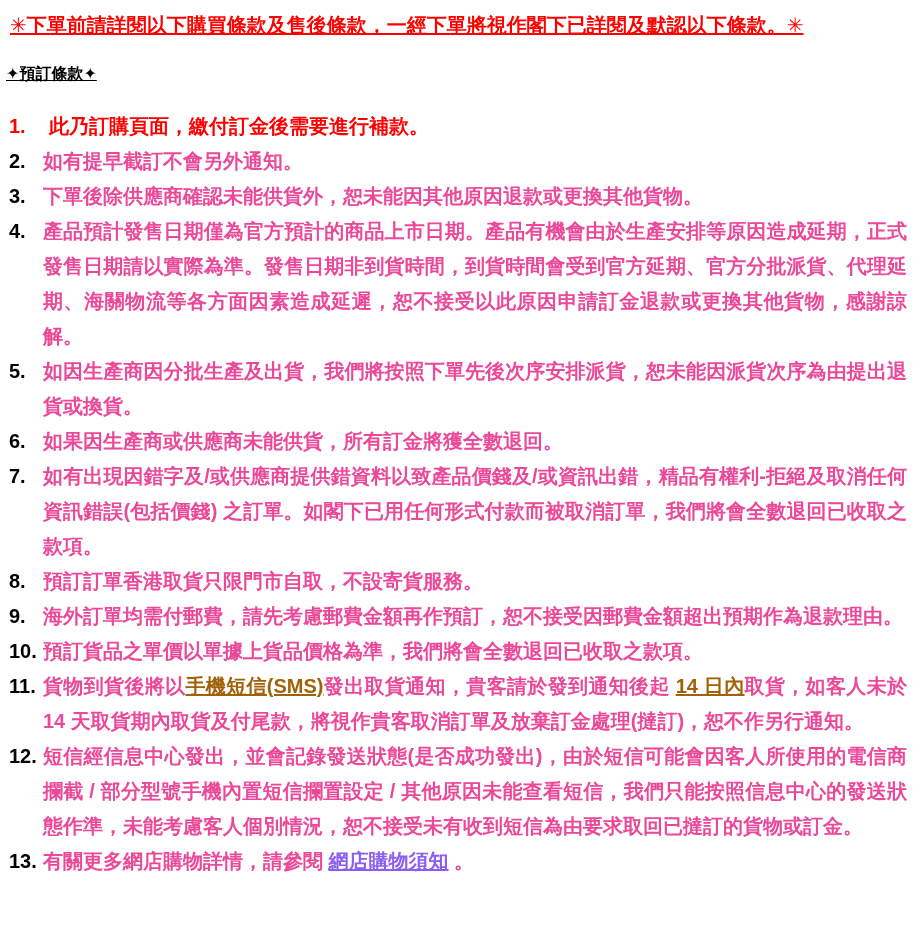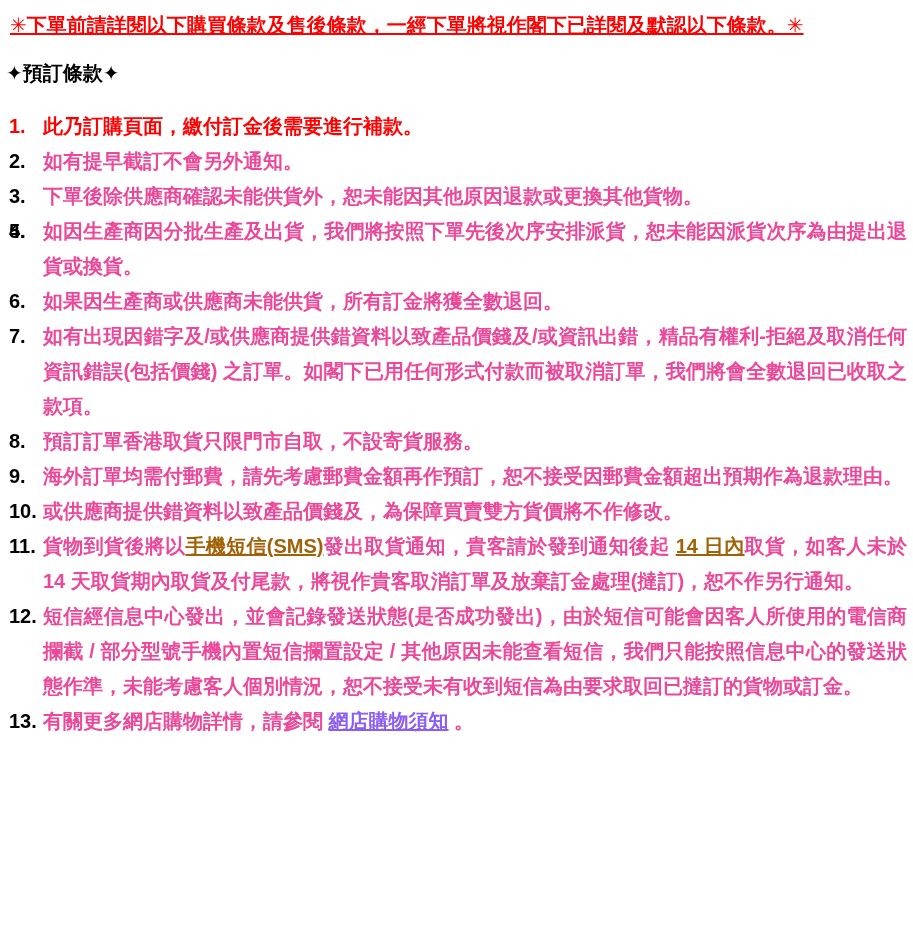--- a/index.html
+++ b/index.html
@@ -20,44 +20,45 @@
   .title {
     font-size: 20px;
     line-height: 27px;
     color: #ff0000;
     text-decoration: underline;
     white-space: nowrap;
     margin: 0 0 21px 4px;
   }
   .section-header {
     display: inline-block;
-    font-size: 20px;
+    font-size: 16px;
     line-height: 27px;
     color: #000000;
+    text-decoration: underline;
     margin: 0 10px 22px 0;
   }
   .terms-list {
     margin: 0;
     padding: 0;
   }
   .term {
     position: relative;
     padding-left: 37px;
     font-size: 20px;
     line-height: 35px;
     text-align: justify;
   }
   .term .num {
     position: absolute;
     left: 3px;
     top: 0;
     text-align: left;
   }
   .seg-normal { color: #ec4899; }
-  .seg-red { color: #ff0000; }
+  .seg-red { color: #ff0000; margin-left: 6px; }
   .num.red { color: #ff0000; }
   .seg-red-underline {
     color: #a16207;
     text-decoration: underline;
   }
   .seg-link {
     color: #8b5cf6;
     text-decoration: underline;
     cursor: pointer;
   }
@@ -67,24 +68,24 @@
 
 <div class="doc">
   <h1 class="title">✳下單前請詳閱以下購買條款及售後條款，一經下單將視作閣下已詳閱及默認以下條款。✳</h1>
 
   <h2 class="section-header">✦預訂條款✦</h2>
 
   <div class="terms-list" id="terms-list">
       <div class="term"><span class="num red">1.</span><span class="seg-red">此乃訂購頁面，繳付訂金後需要進行補款。</span></div>
       <div class="term"><span class="num">2.</span><span class="seg-normal">如有提早截訂不會另外通知。</span></div>
       <div class="term"><span class="num">3.</span><span class="seg-normal">下單後除供應商確認未能供貨外，恕未能因其他原因退款或更換其他貨物。</span></div>
-      <div class="term"><span class="num">4.</span></div>
+      <div class="term"><span class="num">4.</span><span class="seg-normal">產品預計發售日期僅為官方預計的商品上市日期。產品有機會由於生產安排等原因造成延期，正式發售日期請以實際為準。發售日期非到貨時間，到貨時間會受到官方延期、官方分批派貨、代理延期、海關物流等各方面因素造成延遲，恕不接受以此原因申請訂金退款或更換其他貨物，感謝諒解。</span></div>
       <div class="term"><span class="num">5.</span><span class="seg-normal">如因生產商因分批生產及出貨，我們將按照下單先後次序安排派貨，恕未能因派貨次序為由提出退貨或換貨。</span></div>
       <div class="term"><span class="num">6.</span><span class="seg-normal">如果因生產商或供應商未能供貨，所有訂金將獲全數退回。</span></div>
       <div class="term"><span class="num">7.</span><span class="seg-normal">如有出現因錯字及/或供應商提供錯資料以致產品價錢及/或資訊出錯，精品有權利-拒絕及取消任何資訊錯誤(包括價錢) 之訂單。如閣下已用任何形式付款而被取消訂單，我們將會全數退回已收取之款項。</span></div>
       <div class="term"><span class="num">8.</span><span class="seg-normal">預訂訂單香港取貨只限門市自取，不設寄貨服務。</span></div>
       <div class="term"><span class="num">9.</span><span class="seg-normal">海外訂單均需付郵費，請先考慮郵費金額再作預訂，恕不接受因郵費金額超出預期作為退款理由。</span></div>
-      <div class="term"><span class="num">10.</span><span class="seg-normal">或供應商提供錯資料以致產品價錢及，為保障買賣雙方貨價將不作修改。</span></div>
+      <div class="term"><span class="num">10.</span><span class="seg-normal">預訂貨品之單價以單據上貨品價格為準，我們將會全數退回已收取之款項。</span></div>
       <div class="term"><span class="num">11.</span><span class="seg-normal">貨物到貨後將以</span><span class="seg-red-underline">手機短信(SMS)</span><span class="seg-normal">發出取貨通知，貴客請於發到通知後起 </span><span class="seg-red-underline">14 日內</span><span class="seg-normal">取貨，如客人未於 14 天取貨期內取貨及付尾款，將視作貴客取消訂單及放棄訂金處理(撻訂)，恕不作另行通知。</span></div>
       <div class="term"><span class="num">12.</span><span class="seg-normal">短信經信息中心發出，並會記錄發送狀態(是否成功發出)，由於短信可能會因客人所使用的電信商攔截 / 部分型號手機內置短信攔置設定 / 其他原因未能查看短信，我們只能按照信息中心的發送狀態作準，未能考慮客人個別情況，恕不接受未有收到短信為由要求取回已撻訂的貨物或訂金。</span></div>
       <div class="term"><span class="num">13.</span><span class="seg-normal">有關更多網店購物詳情，請參閱 </span><span class="seg-link">網店購物須知</span><span class="seg-normal"> 。</span></div>
     </div>
 </div>
 
 </body></html>

